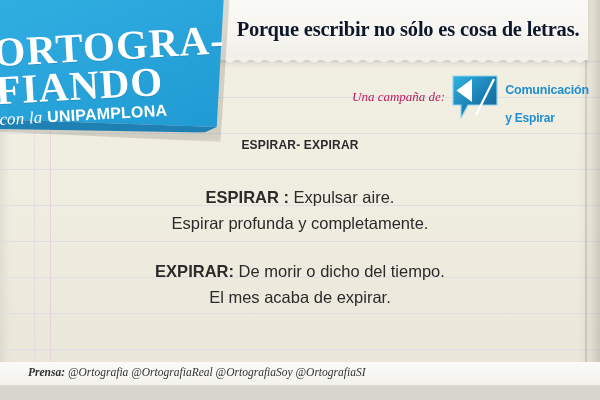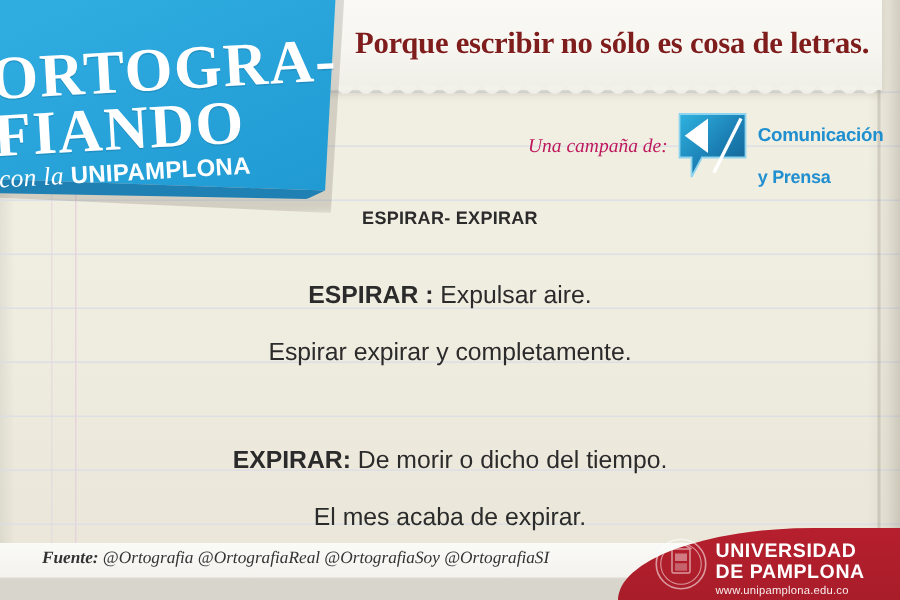--- a/index.html
+++ b/index.html
@@ -85,21 +85,21 @@
   .logo-l2{top:88px;}
   .logo-l3{
     position:absolute;left:14px;top:128px;width:232px;
     font-size:16px;font-weight:700;letter-spacing:.2px;
   }
   .logo-l3 em{font-family:"Liberation Serif",serif;font-style:italic;font-weight:400;font-size:17px;}
 
   
   .tagline{
     position:absolute;left:232px;top:18px;width:352px;
-    color:#7f1d1d;
+    color:#0f172a;
     font-family:"Liberation Serif", serif;
     font-weight:700;font-size:20.5px;letter-spacing:-0.2px;
     text-align:center;white-space:nowrap;
     text-shadow:0 1px 0 rgba(255,255,255,.9);
   }
 
   
   .campaign{
     position:absolute;left:352px;top:74px;width:236px;height:46px;
     display:flex;align-items:center;gap:7px;
@@ -116,21 +116,21 @@
   .cp-name div.b{font-size:12px;}
 
   
   .content{
     position:absolute;left:60px;top:138px;width:480px;
     text-align:center;color:#2b2b2b;
   }
   .c-title{
     font-size:12px;font-weight:600;letter-spacing:.2px;margin:0 0 32px 0;
   }
-  .c-line{font-size:16.5px;line-height:26px;margin:12px;}
+  .c-line{font-size:16.5px;line-height:26px;margin:0;}
   .c-line b{font-weight:700;}
   .c-gap{height:22px;}
 
   
   .foot-band{
     position:absolute;left:0;top:362px;width:600px;height:24px;
     background:linear-gradient(to bottom,#fafaf7 0%,#f3f2ed 100%);
     box-shadow:0 -1px 0 rgba(150,145,130,.25) inset;
   }
   .foot-src{
@@ -210,49 +210,31 @@
         </defs>
         <path d="M1 1 H45 V30 H16 L9 43 L9 30 H1 Z" fill="url(#cpg)"></path>
         <path d="M1 1 H45 V30 H16 L9 43 L9 30 H1 Z" fill="none" stroke="#8fd4ee" stroke-width="1.2"></path>
         <path d="M20 4 L20 27 L4.5 15.5 Z" fill="#ffffff"></path>
         <path d="M42 4 L24 40" stroke="#ffffff" stroke-width="2.2" fill="none"></path>
         <path d="M42 4 L42 27 L25.5 27 Z" fill="none"></path>
       </svg>
     </div>
     <div class="cp-name">
       <div>Comunicación</div>
-      <div class="b">y Prensa</div>
+      <div class="b">y Espirar</div>
     </div>
   </div>
 
   <div class="content">
     <div class="c-title">ESPIRAR- EXPIRAR</div>
     <p class="c-line"><b>ESPIRAR :</b><span> Expulsar aire.</span></p>
-    <p class="c-line">Espirar expirar y completamente.</p>
+    <p class="c-line">Espirar profunda y completamente.</p>
     <div class="c-gap"></div>
     <p class="c-line"><b>EXPIRAR:</b><span> De morir o dicho del tiempo.</span></p>
     <p class="c-line">El mes acaba de expirar.</p>
   </div>
 
   <div class="foot-bottom"></div>
   <div class="foot-band"></div>
-  <div class="foot-src"><b>Fuente:</b> <span>@Ortografia @OrtografiaReal @OrtografiaSoy @OrtografiaSI</span></div>
-
-  <div class="red">
-    <div class="red-fill"></div>
-    <div class="red-seal">
-      <svg width="36" height="36" viewBox="0 0 36 36">
-        <circle cx="18" cy="18" r="16.5" fill="none" stroke="#ffffff" stroke-width="1.1"></circle>
-        <circle cx="18" cy="18" r="13.5" fill="none" stroke="#ffffff" stroke-width="0.7"></circle>
-        <rect x="12" y="8" width="12" height="16" rx="1" fill="none" stroke="#ffffff" stroke-width="1"></rect>
-        <rect x="14" y="11" width="8" height="5" fill="#ffffff" opacity="0.75"></rect>
-        <rect x="14" y="17.5" width="8" height="5" fill="#ffffff" opacity="0.55"></rect>
-        <path d="M11 8 L18 4 L25 8" fill="none" stroke="#ffffff" stroke-width="1"></path>
-      </svg>
-    </div>
-    <div class="uni-txt">
-      <div class="u1">UNIVERSIDAD</div>
-      <div class="u2">DE PAMPLONA</div>
-      <div class="u3">www.unipamplona.edu.co</div>
-    </div>
-  </div>
+  <div class="foot-src"><b>Prensa:</b> <span>@Ortografia @OrtografiaReal @OrtografiaSoy @OrtografiaSI</span></div>
+
 
 </div>
 
 </body></html>

